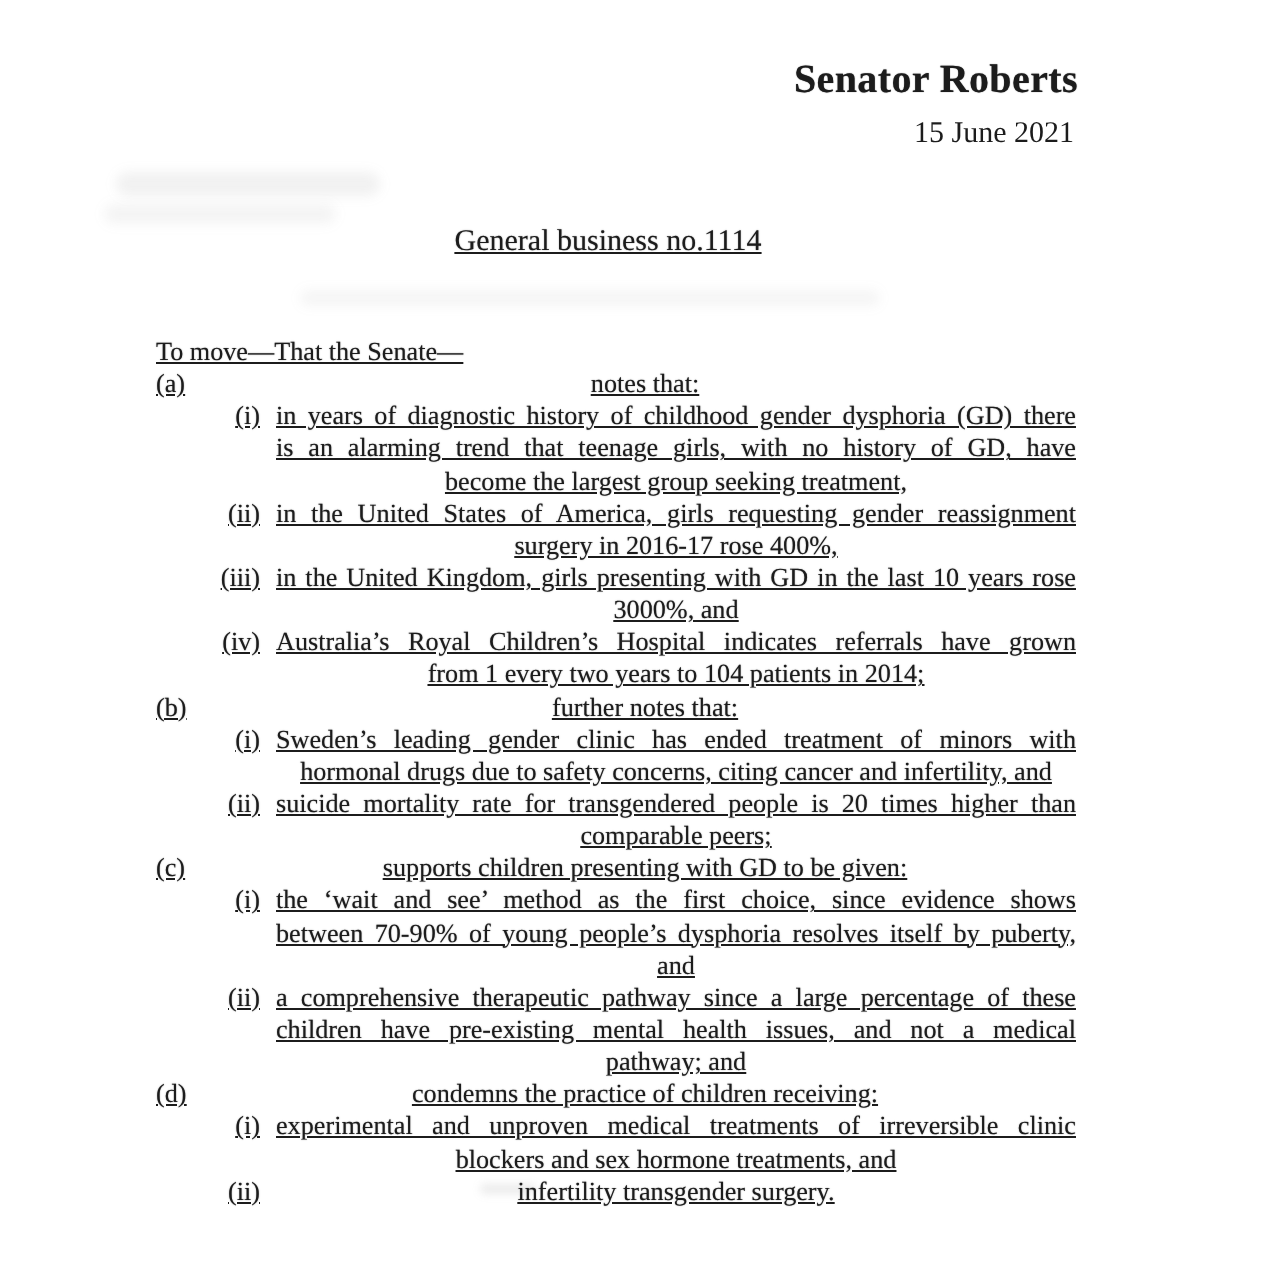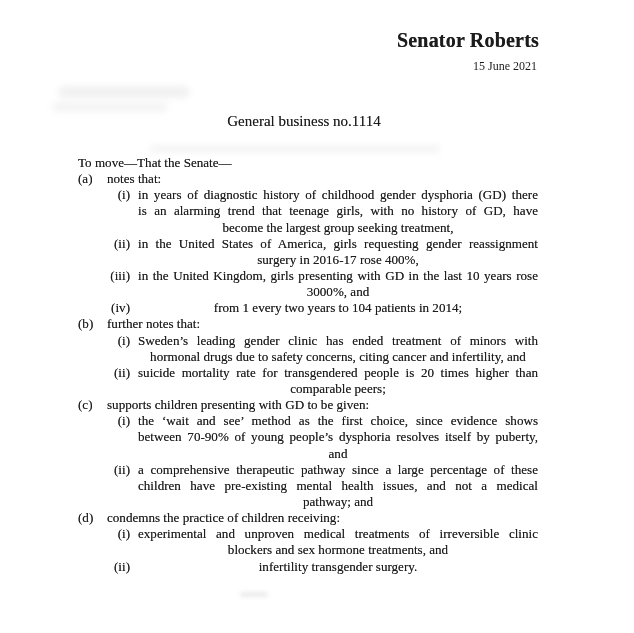--- a/index.html
+++ b/index.html
@@ -11,37 +11,37 @@
     position: relative;
     width: 634px;
     height: 633px;
     background: #ffffff;
     overflow: hidden;
     font-family: "Liberation Serif", "DejaVu Serif", serif;
     color: #1c1c1c;
     border-radius: 12px;
   }
   
-  .scan-text { text-shadow: 0 0 0.6px rgba(70,70,70,0.75); }
+  .scan-text { text-shadow: 0 0 0.6px rgba(70,70,70,0.75); text-decoration: underline; }
 
   .header-author {
     position: absolute;
     top: 29px;
     right: 95px;
     font-size: 20px;
     font-weight: bold;
     letter-spacing: 0.2px;
     white-space: nowrap;
     text-shadow: 0 0 0.5px rgba(40,40,40,0.8);
   }
   .header-date {
     position: absolute;
     top: 59px;
     right: 97px;
-    font-size: 12px;
+    font-size: 15px;
     white-space: nowrap;
     margin-left: 35px;
   }
   .business-no {
     position: absolute;
     top: 113px;
     left: 78px;
     width: 452px;
     text-align: center;
     font-size: 15px;
@@ -49,29 +49,29 @@
   }
 
   .doc-body {
     position: absolute;
     top: 155px;
     left: 78px;
     width: 460px;
     font-size: 13.1px;
     line-height: 16.15px;
   }
-  .intro-line { white-space: nowrap; }
+  .intro-line { white-space: nowrap; margin-top: 13px; }
 
   .item { display: flex; }
   .item-label {
     width: 29px;
     flex: 0 0 29px;
   }
   .item-content { flex: 1; min-width: 0; }
-  .item-heading { white-space: nowrap; }
+  .item-heading { white-space: nowrap; text-align: center; }
 
   .subitem { display: flex; }
   .sub-label {
     width: 23px;
     flex: 0 0 23px;
     text-align: right;
     margin-right: 8px;
   }
   .sub-lines { flex: 1; min-width: 0; }
   .jline {
@@ -140,20 +140,21 @@
             <div class="subitem">
               <span class="sub-label">(iii)</span>
               <div class="sub-lines">
                 <div class="jline">in the United Kingdom, girls presenting with GD in the last 10 years rose</div>
                 <div class="lline">3000%, and</div>
               </div>
             </div>
             <div class="subitem">
               <span class="sub-label">(iv)</span>
               <div class="sub-lines">
+                <div class="jline">Australia’s Royal Children’s Hospital indicates referrals have grown</div>
                 <div class="lline">from 1 every two years to 104 patients in 2014;</div>
               </div>
             </div>
           </div>
         </div>
         <div class="item">
           <span class="item-label">(b)</span>
           <div class="item-content">
             <div class="item-heading">further notes that:</div>
             <div class="subitem">

